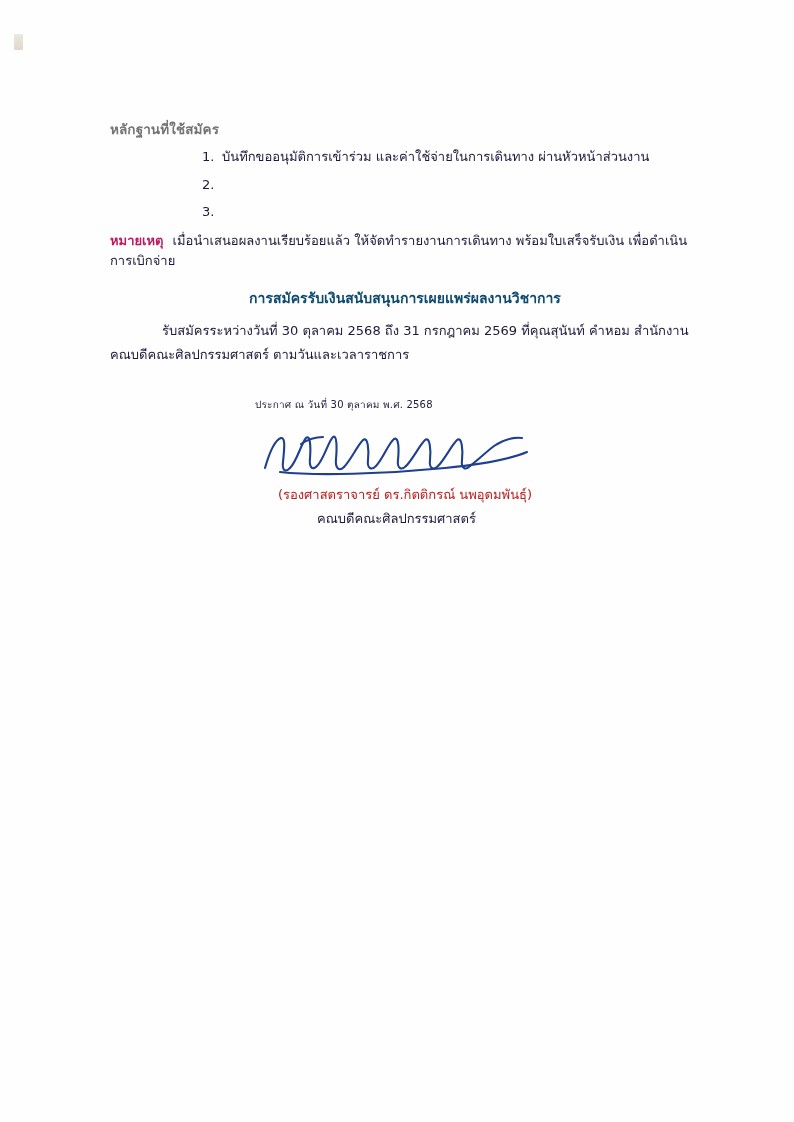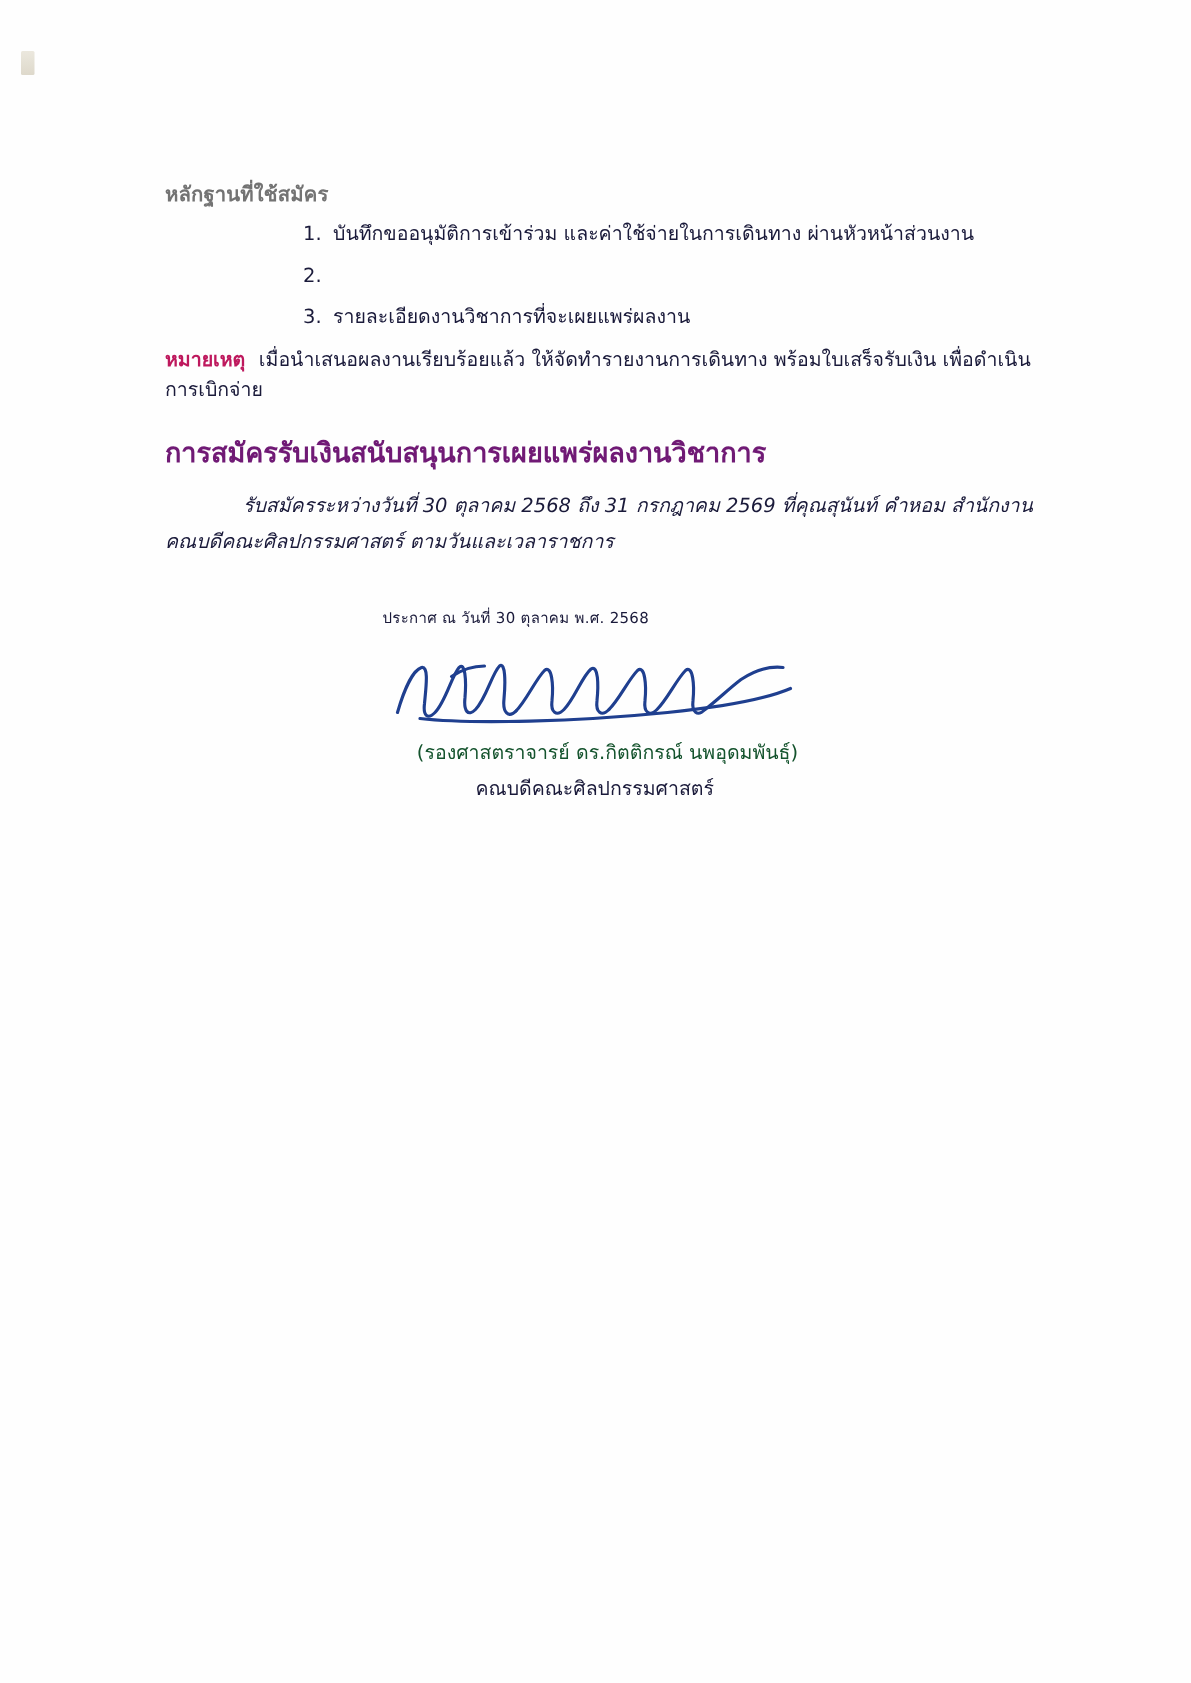--- a/index.html
+++ b/index.html
@@ -63,30 +63,30 @@
   .note-block .note-label {
     font-weight: bold;
     color: #be185d;
   }
   .note-block .note-label::after {
     content: "  ";
     white-space: pre;
   }
   .section-title {
     font-weight: bold;
-    font-size: 18px;
-    color: #701a75;
+    font-size: 14px;
+    color: #0c4a6e;
     margin: 16px 0 10px 0;
+    text-align: center;
   }
   .body-para {
     font-size: 13px;
     color: #1a1a3a;
     line-height: 1.85;
     margin: 0 0 6px 0;
-    font-style: italic;
   }
   .body-para .indent {
     display: inline-block;
     width: 52px;
   }
   .announce-line {
     font-size: 10px;
     color: #1a1a3a;
     margin: 30px 0 0 0;
     padding-left: 145px;
@@ -103,21 +103,21 @@
     left: 50%;
     top: 6px;
     transform: translateX(-50%);
   }
   .sig-name {
     position: absolute;
     left: 0;
     right: 0;
     top: 66px;
     font-size: 13px;
-    color: #14532d;
+    color: #b91c1c;
   }
   .sig-title {
     position: absolute;
     left: 0;
     right: 17px;
     top: 90px;
     font-size: 13px;
     color: #1a1a3a;
   }
   .corner-mark {
@@ -145,21 +145,20 @@
     <ul class="numbered-list">
       <li>
         <span class="num">1.</span>
         <span class="txt">บันทึกขออนุมัติการเข้าร่วม และค่าใช้จ่ายในการเดินทาง ผ่านหัวหน้าส่วนงาน</span>
       </li>
       <li>
         <span class="num">2.</span>
       </li>
       <li>
         <span class="num">3.</span>
-        <span class="txt">รายละเอียดงานวิชาการที่จะเผยแพร่ผลงาน</span>
       </li>
     </ul>
 
     <p class="note-block">
       <span class="note-label">หมายเหตุ</span><span>เมื่อนำเสนอผลงานเรียบร้อยแล้ว ให้จัดทำรายงานการเดินทาง พร้อมใบเสร็จรับเงิน เพื่อดำเนินการเบิกจ่าย</span>
     </p>
 
     <div class="section-title">การสมัครรับเงินสนับสนุนการเผยแพร่ผลงานวิชาการ</div>
 
     <p class="body-para">

